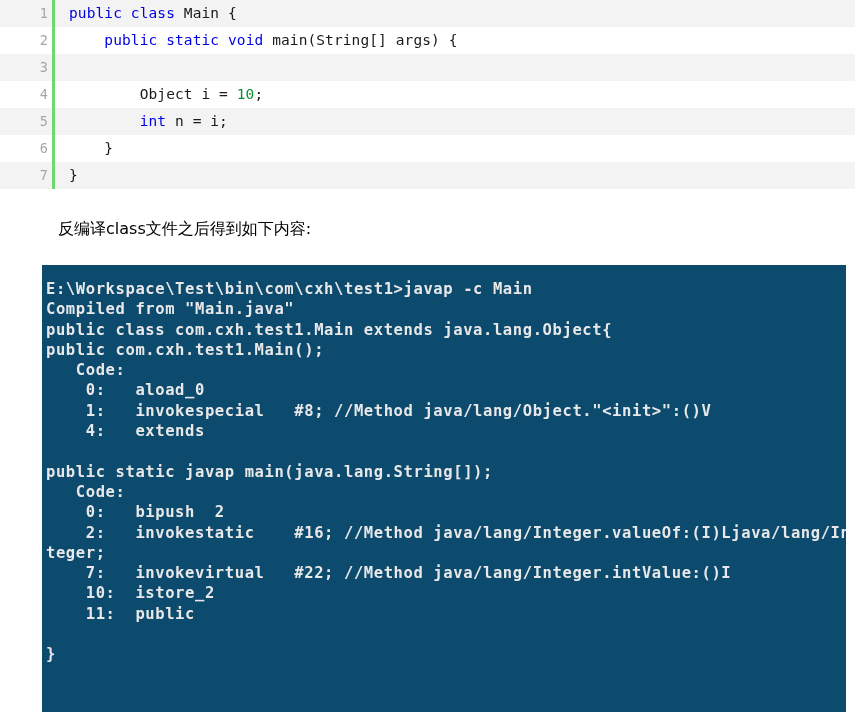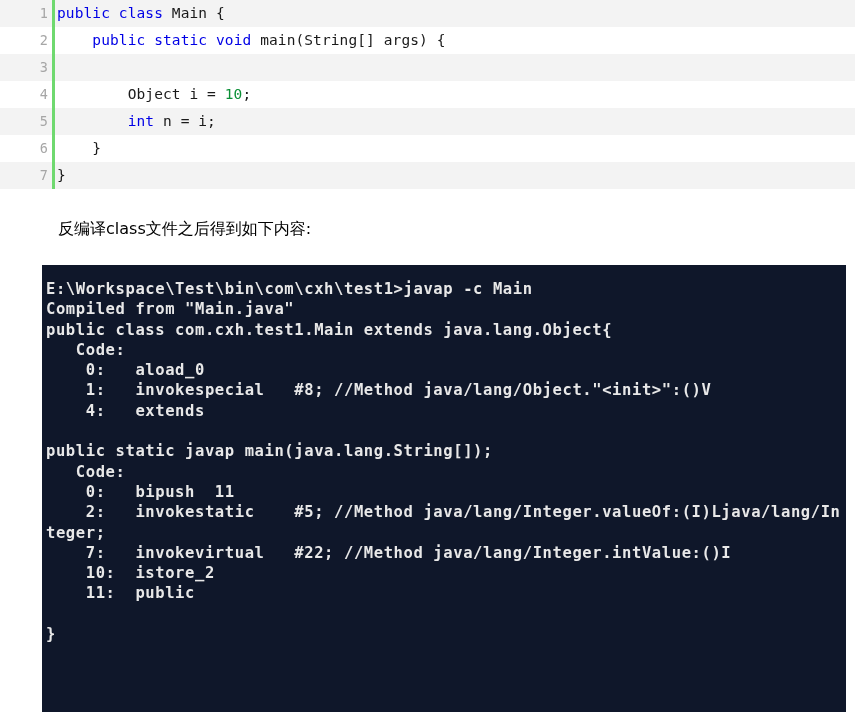--- a/index.html
+++ b/index.html
@@ -44,21 +44,21 @@
     user-select: none;
   }
   .gutter-bar {
     width: 3px;
     min-width: 3px;
     height: 27px;
     background: #6fd96f;
   }
   .code-text {
     flex: 1;
-    padding-left: 2px;
+    padding-left: 14px;
     font-family: "DejaVu Sans Mono", "Liberation Mono", monospace;
     font-size: 14.5px;
     line-height: 27px;
     color: #1a1a1a;
     white-space: pre;
     letter-spacing: 0.1px;
   }
   .kw { color: #0000e6; }
   .num { color: #0a8f36; margin-top: 7px; }
   .pl  { color: #1a1a1a; }
@@ -74,21 +74,21 @@
     white-space: pre;
   }
 
   
   #console {
     position: absolute;
     left: 42px;
     top: 265px;
     width: 804px;
     height: 447px;
-    background: #0f172a;
+    background: #0c4a6e;
     overflow: hidden;
     box-sizing: border-box;
     padding: 14px 0 0 4px;
   }
   .con-line {
     font-family: "DejaVu Sans Mono", "Liberation Mono", monospace;
     font-size: 15.5px;
     line-height: 20.3px;
     color: #e8e8e8;
     white-space: pre;
@@ -138,28 +138,29 @@
       <div class="code-text"><span class="pl">}</span></div>
     </div>
   </div>
 
 <div id="caption">反编译class文件之后得到如下内容:</div>
 
 <div id="console">
     <div class="con-line">E:\Workspace\Test\bin\com\cxh\test1&gt;javap -c Main</div>
     <div class="con-line">Compiled from "Main.java"</div>
     <div class="con-line">public class com.cxh.test1.Main extends java.lang.Object{</div>
+    <div class="con-line">public com.cxh.test1.Main();</div>
     <div class="con-line">   Code:</div>
     <div class="con-line">    0:   aload_0</div>
     <div class="con-line">    1:   invokespecial   #8; //Method java/lang/Object."&lt;init&gt;":()V</div>
     <div class="con-line">    4:   extends</div>
     <div class="con-line blank"></div>
     <div class="con-line">public static javap main(java.lang.String[]);</div>
     <div class="con-line">   Code:</div>
-    <div class="con-line">    0:   bipush  11</div>
-    <div class="con-line">    2:   invokestatic    #5; //Method java/lang/Integer.valueOf:(I)Ljava/lang/In</div>
+    <div class="con-line">    0:   bipush  2</div>
+    <div class="con-line">    2:   invokestatic    #16; //Method java/lang/Integer.valueOf:(I)Ljava/lang/In</div>
     <div class="con-line">teger;</div>
     <div class="con-line">    7:   invokevirtual   #22; //Method java/lang/Integer.intValue:()I</div>
     <div class="con-line">    10:  istore_2</div>
     <div class="con-line">    11:  public</div>
     <div class="con-line blank"></div>
     <div class="con-line">}</div>
   </div>
 
 </body></html>

